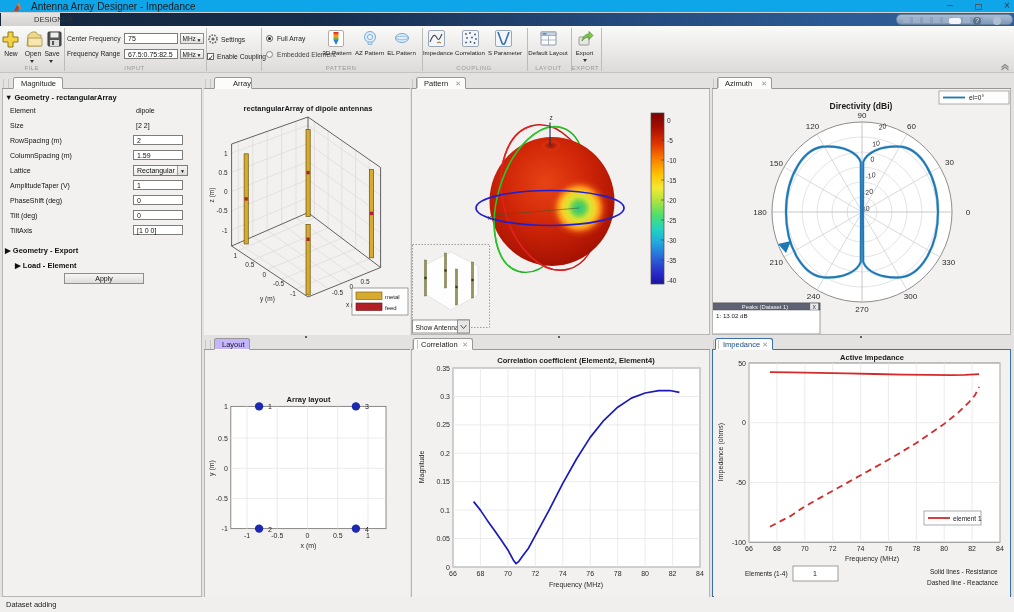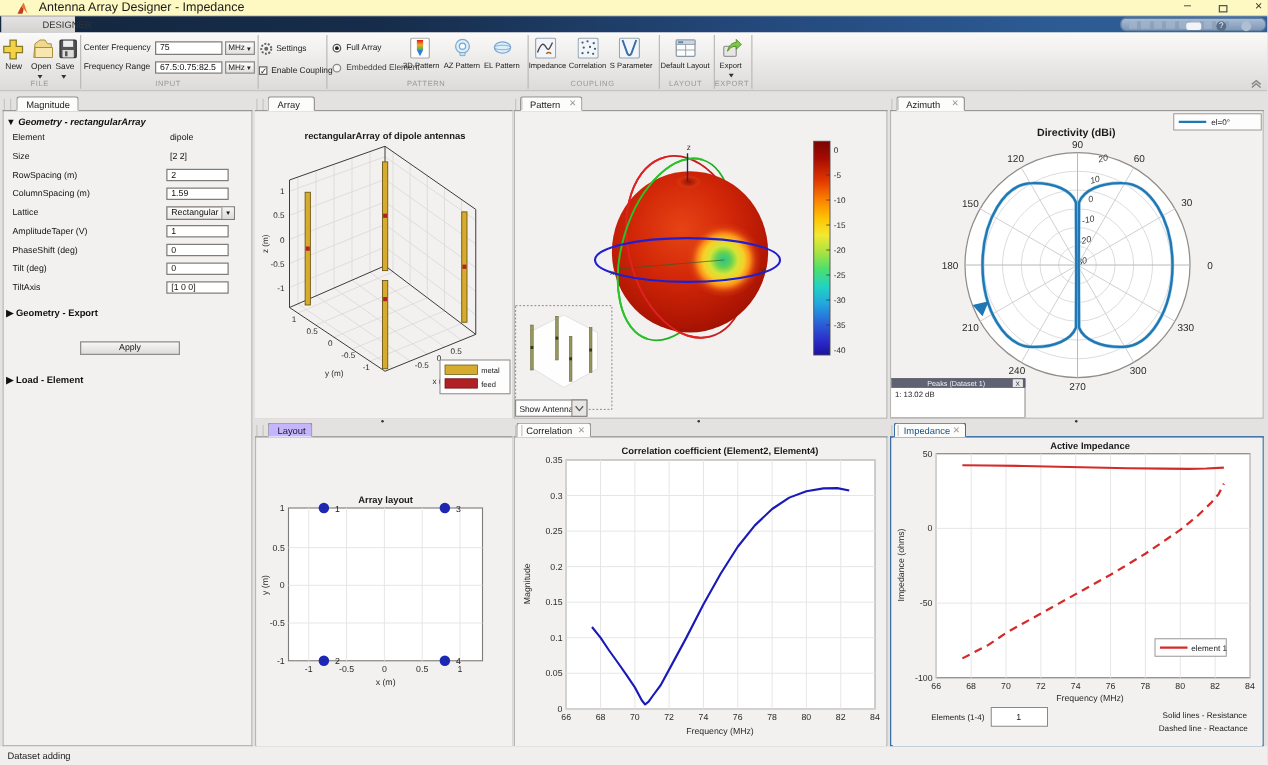--- a/index.html
+++ b/index.html
@@ -2,21 +2,21 @@
 <html><head><meta charset="utf-8"><style>
 *{margin:0;padding:0;box-sizing:border-box;}
 html,body{width:1014px;height:612px;overflow:hidden;}
 body{font-family:"Liberation Sans",sans-serif;background:#e4e2e0;position:relative;}
 .abs{position:absolute;}
 .panel{position:absolute;background:#f2f1ef;border:1px solid #b8b6b4;}
 .tx{font-size:6.7px;color:#1c1c1c;white-space:nowrap;}
 .txs{position:absolute;font-size:6.1px;color:#1c1c1c;white-space:nowrap;text-align:center;}
 .ibox{position:absolute;background:#fff;border:1px solid #7f7d7b;font-size:7px;color:#111;padding-left:3px;line-height:9px;}
 </style></head><body>
-<div class="abs" style="left:0;top:0;width:1014px;height:13px;background:#fef9c3;border-bottom:1px solid #d0d0d0;">
+<div class="abs" style="left:0;top:0;width:1014px;height:13px;background:#0ea5e9;border-bottom:1px solid #d0d0d0;">
 <svg class="abs" style="left:13px;top:2px" width="10" height="10" viewBox="0 0 10 10">
 <polygon points="1,9 4,3 6,5 5,9" fill="#c23b22"></polygon>
       <polygon points="4,3 6,0 9,9 6,5" fill="#e8762c"></polygon>
 </svg>
 <div class="abs" style="left:31px;top:0.5px;font-size:10px;color:#1a1a1a;">Antenna Array Designer - Impedance</div>
 <div class="abs" style="left:938px;top:0px;width:24px;height:12px;text-align:center;font-size:10px;color:#333;line-height:10px;">–</div>
 <div class="abs" style="left:975px;top:3.5px;width:7px;height:6.5px;border:1px solid #555;"></div>
 <div class="abs" style="left:995px;top:0px;width:24px;height:12px;text-align:center;font-size:10px;color:#333;line-height:11px;">×</div>
 </div>
 <div class="abs" style="left:0;top:13px;width:1014px;height:13px;background:linear-gradient(to right,#14273f 0%,#162c4a 30%,#24497c 60%,#2d5c95 85%,#2e5e97 100%);">
@@ -151,47 +151,47 @@
 <div class="abs" style="left:0;top:597px;width:1014px;height:15px;background:#f0efee;">
     <div class="abs" style="left:6px;top:3px;font-size:7.5px;color:#222;">Dataset adding</div>
   </div>
 <div class="panel" style="left:2px;top:88px;width:200px;height:509px;border-top:none;"></div>
 <div class="abs" style="left:2px;top:77px;width:200px;height:12px;">
     <div class="abs" style="left:0;top:11px;width:200px;height:1px;background:#9a9896;"></div>
     <div class="abs" style="left:11px;top:0;width:50px;height:12px;background:#fcfcfb;border:1px solid #9a9896;border-bottom:1px solid #fcfcfb;border-radius:2.5px 2.5px 0 0;font-size:7.5px;color:#1c1c1c;line-height:11px;text-align:left;padding-left:7px;">Magnitude</div>
     <div class="abs" style="left:1px;top:2px;width:6px;height:9px;border-left:1px solid #c8c6c4;border-right:1px solid #c8c6c4;"></div>
   </div>
 <div class="abs" style="left:2px;top:88px;width:200px;height:509px;font-size:7px;color:#111;">
-    <div class="abs" style="left:3px;top:5px;font-size:7.5px;font-weight:bold;font-style:italic;">▼ Geometry - rectangularArray</div>
+    <div class="abs" style="left:3px;top:5px;font-size:7.5px;font-weight:bold;">▼ Geometry - rectangularArray</div>
     <div class="abs" style="left:8px;top:19.0px;">Element</div>
     <div class="abs" style="left:134px;top:19.0px;">dipole</div>
     <div class="abs" style="left:8px;top:34.0px;">Size</div>
     <div class="abs" style="left:134px;top:34.0px;">[2 2]</div>
     <div class="abs" style="left:8px;top:49.0px;">RowSpacing (m)</div>
     <div class="ibox" style="left:131px;top:46.5px;width:50px;height:10.5px;line-height:9.5px;">2</div>
     <div class="abs" style="left:8px;top:64.0px;">ColumnSpacing (m)</div>
     <div class="ibox" style="left:131px;top:61.5px;width:50px;height:10.5px;line-height:9.5px;">1.59</div>
     <div class="abs" style="left:8px;top:79.0px;">Lattice</div>
     <div class="ibox" style="left:131px;top:76.5px;width:55px;height:11px;line-height:10px;background:linear-gradient(#fdfdfd,#eceae8);">Rectangular<span style="position:absolute;right:0;top:0;width:10px;height:100%;border-left:1px solid #9f9d9b;background:linear-gradient(#f5f5f5,#dddbd9);text-align:center;font-size:5px;line-height:10px;">▼</span></div>
     <div class="abs" style="left:8px;top:94.0px;">AmplitudeTaper (V)</div>
     <div class="ibox" style="left:131px;top:91.5px;width:50px;height:10.5px;line-height:9.5px;">1</div>
     <div class="abs" style="left:8px;top:109.0px;">PhaseShift (deg)</div>
     <div class="ibox" style="left:131px;top:106.5px;width:50px;height:10.5px;line-height:9.5px;">0</div>
     <div class="abs" style="left:8px;top:124.0px;">Tilt (deg)</div>
     <div class="ibox" style="left:131px;top:121.5px;width:50px;height:10.5px;line-height:9.5px;">0</div>
     <div class="abs" style="left:8px;top:139.0px;">TiltAxis</div>
     <div class="ibox" style="left:131px;top:136.5px;width:50px;height:10.5px;line-height:9.5px;">[1 0 0]</div>
     <div class="abs" style="left:3px;top:157.5px;font-size:7.5px;font-weight:bold;">▶ Geometry - Export</div>
-    <div class="abs" style="left:3px;top:172.5px;font-size:7.5px;font-weight:bold;margin-top:38px;">▶ Load - Element</div>
+    <div class="abs" style="left:13px;top:172.5px;font-size:7.5px;font-weight:bold;">▶ Load - Element</div>
     <div class="abs" style="left:62px;top:184.5px;width:80px;height:11px;background:linear-gradient(#f7f6f5,#dedcda);border:1px solid #8f8d8b;text-align:center;line-height:10px;font-size:7px;">Apply</div>
   </div>
 <div class="panel" style="left:204px;top:88px;width:206px;height:247px;border:1px solid #b8b6b4;"></div>
 <div class="abs" style="left:204px;top:77px;width:206px;height:12px;">
     <div class="abs" style="left:0;top:11px;width:206px;height:1px;background:#9a9896;"></div>
-    <div class="abs" style="left:10px;top:0;width:38px;height:12px;background:#fcfcfb;border:1px solid #9a9896;border-bottom:1px solid #fcfcfb;border-radius:2.5px 2.5px 0 0;font-size:7.5px;color:#1c1c1c;line-height:11px;text-align:left;padding-left:7px;">Array</div>
+    <div class="abs" style="left:10px;top:0;width:38px;height:12px;background:#fcfcfb;border:1px solid #9a9896;border-bottom:1px solid #fcfcfb;border-radius:2.5px 2.5px 0 0;font-size:7.5px;color:#1c1c1c;line-height:11px;text-align:right;padding-left:7px;">Array</div>
     <div class="abs" style="left:1px;top:2px;width:6px;height:9px;border-left:1px solid #c8c6c4;border-right:1px solid #c8c6c4;"></div>
   </div>
 <div class="panel" style="left:411px;top:88px;width:299px;height:247px;border:1px solid #b8b6b4;"></div>
 <div class="abs" style="left:411px;top:77px;width:299px;height:12px;">
     <div class="abs" style="left:0;top:11px;width:299px;height:1px;background:#9a9896;"></div>
     <div class="abs" style="left:5px;top:0;width:50px;height:12px;background:#fcfcfb;border:1px solid #9a9896;border-bottom:1px solid #fcfcfb;border-radius:2.5px 2.5px 0 0;font-size:7.5px;color:#1c1c1c;line-height:11px;text-align:left;padding-left:7px;">Pattern<span style="color:#999;font-size:7px;position:absolute;right:4px;top:0;">✕</span></div>
     <div class="abs" style="left:1px;top:2px;width:6px;height:9px;border-left:1px solid #c8c6c4;border-right:1px solid #c8c6c4;"></div>
   </div>
 <div class="panel" style="left:712px;top:88px;width:299px;height:247px;border:1px solid #b8b6b4;"></div>
 <div class="abs" style="left:712px;top:77px;width:299px;height:12px;">

